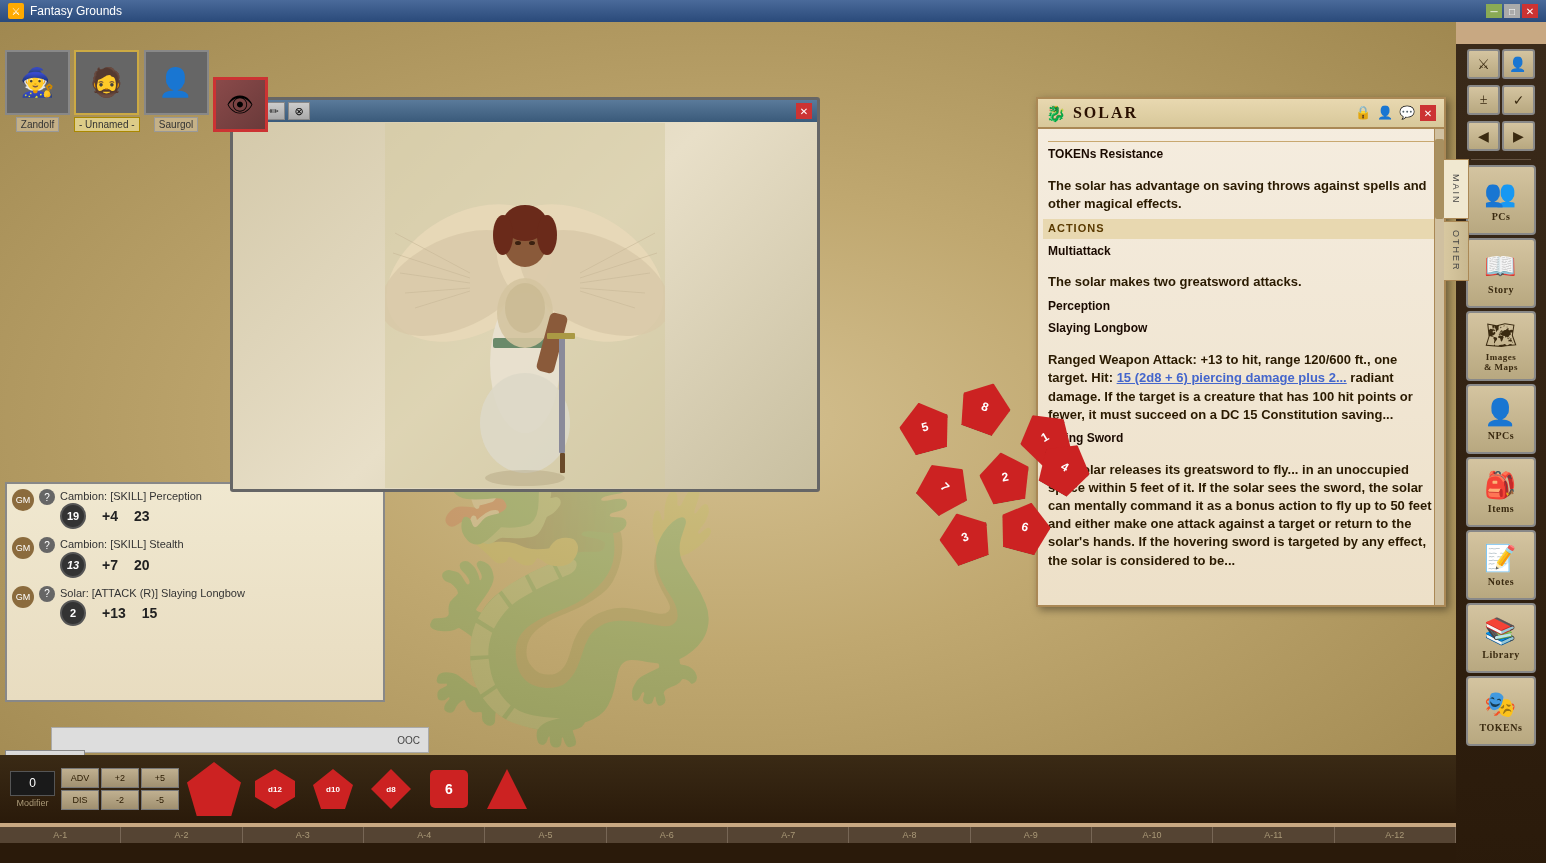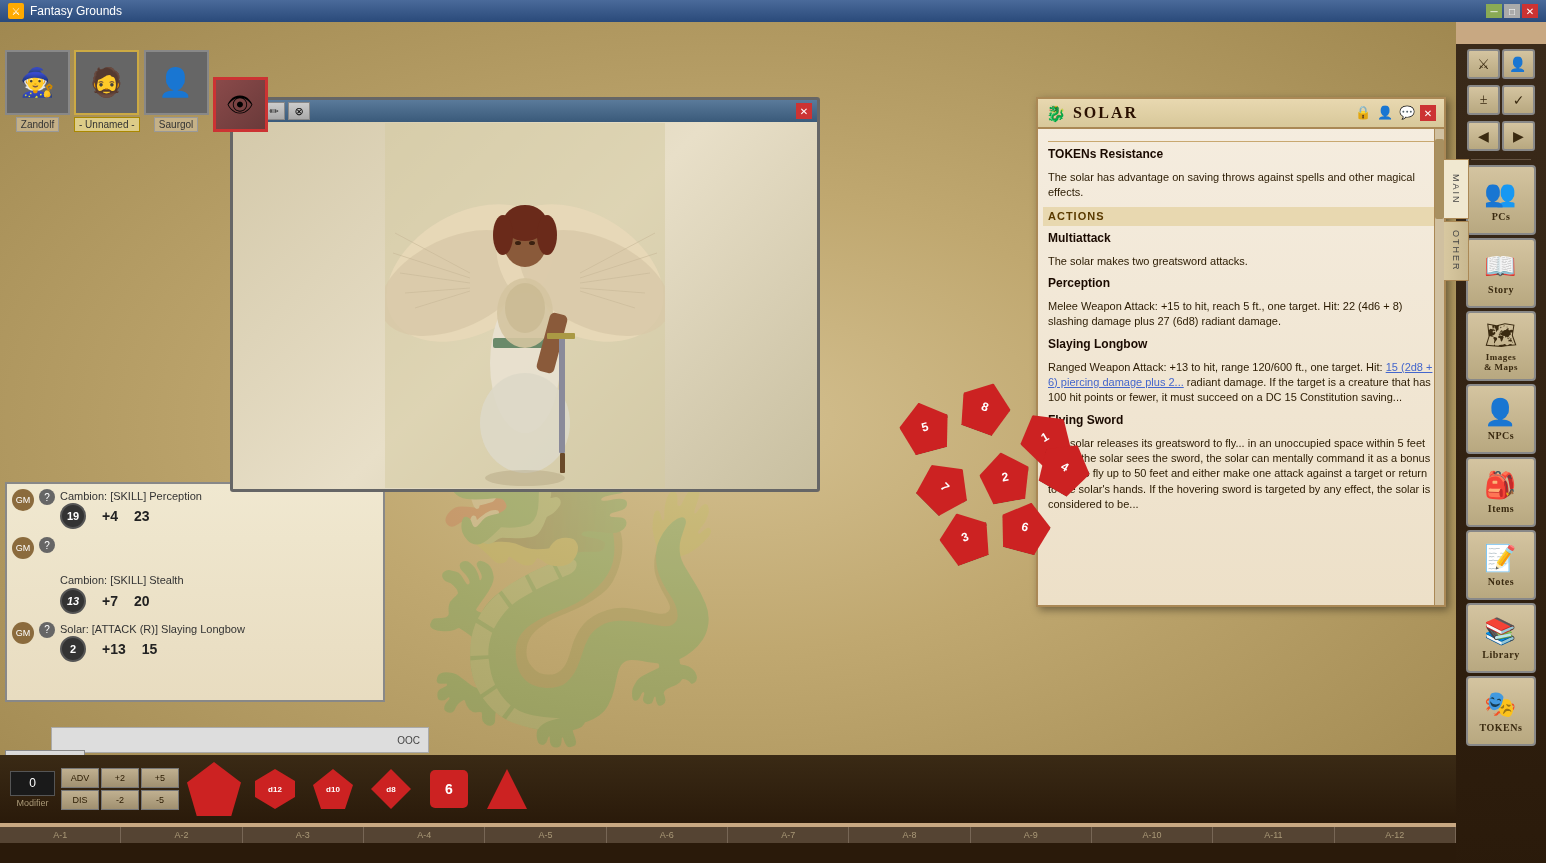--- a/index.html
+++ b/index.html
@@ -326,23 +326,24 @@
       padding: 2px 5px;
       margin: 6px -5px 4px -5px;
       letter-spacing: 1px;
     }
     .npc-action-name {
       font-weight: bold;
       font-size: 12px;
       color: #1a0a00;
     }
     .npc-action-text {
-      font-size: 11px;
+      font-size: 13px;
       color: #2a1a00;
-      margin-top: 7px;
+      margin-top: 14px;
+      font-weight: bold;
     }
 
     
     #npc-tabs {
       position: absolute;
       right: -25px;
       top: 60px;
       display: flex;
       flex-direction: column;
       gap: 0;
@@ -672,21 +673,21 @@
           </div>
           <div class="roll-mod">+4</div>
           <div class="roll-total">23</div>
         </div>
       </div>
     </div>
 
     <div class="chat-entry">
       <div class="chat-gm-icon">GM</div>
       <div class="chat-question">?</div>
-      <div style="flex:1;margin-top:36px;">
+      <div style="flex:1;">
         <div class="chat-text">
           <span>Cambion:</span>
           <span>[SKILL] Stealth</span>
         </div>
         <div class="roll-row">
           <div class="roll-badge" style="background:#333; border: 2px solid #555; font-style: italic;">
             <span>13</span>
           </div>
           <div class="roll-mod">+7</div>
           <div class="roll-total">20</div>
@@ -747,21 +748,20 @@
       <div class="npc-action-text">The solar has advantage on saving throws against spells and other magical effects.</div>
 
       <div class="npc-section-header">ACTIONS</div>
 
       <div class="npc-action-name">Multiattack</div>
       <div class="npc-action-text">The solar makes two greatsword attacks.</div>
 
       <div style="height:6px;"></div>
 
       <div class="npc-action-name">Perception</div>
-      <div class="npc-action-text">Melee Weapon Attack: +15 to hit, reach 5 ft., one target. Hit: 22 (4d6 + 8) slashing damage plus 27 (6d8) radiant damage.</div>
 
       <div style="height:6px;"></div>
 
       <div class="npc-action-name">Slaying Longbow</div>
       <div class="npc-action-text">
         Ranged Weapon Attack: +13 to hit, range 120/600 ft., one target. Hit: <span style="color:#4466cc; text-decoration:underline;">15 (2d8 + 6) piercing damage plus 2...</span> radiant damage. If the target is a creature that has 100 hit points or fewer, it must succeed on a DC 15 Constitution saving...
       </div>
 
       <div style="height:6px;"></div>
 

